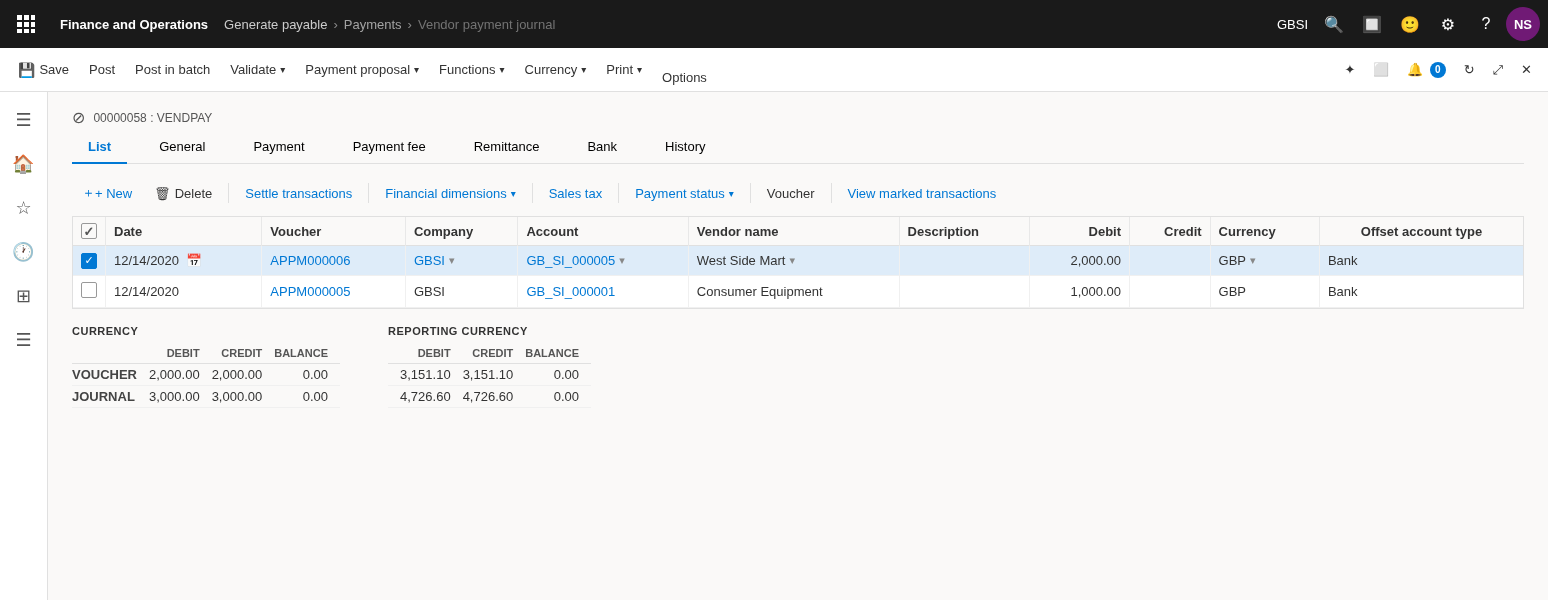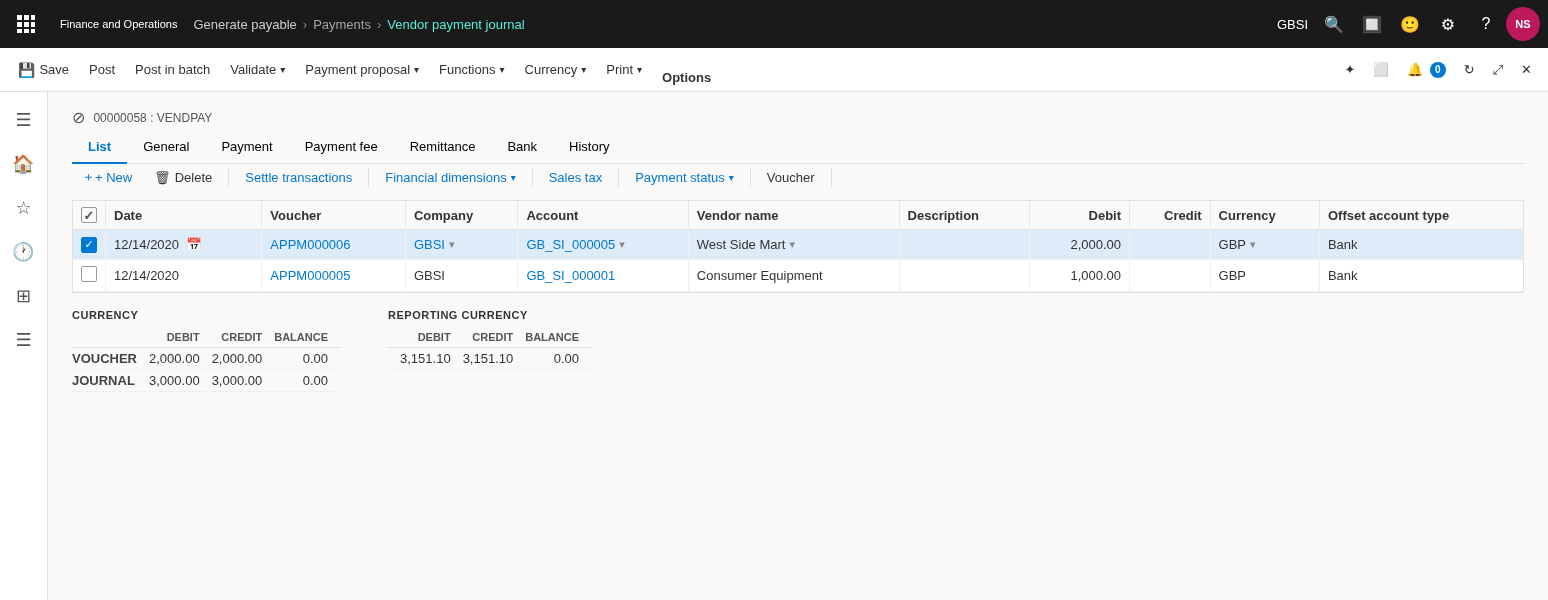--- a/index.html
+++ b/index.html
@@ -5,35 +5,35 @@
     * { box-sizing: border-box; margin: 0; padding: 0; }
     body { font-family: 'Segoe UI', Arial, sans-serif; font-size: 13px; background: #f3f2f1; overflow: hidden; }
 
     
     .top-bar {
       display: flex; align-items: center; background: #1a1a1a; color: #fff;
       height: 48px; padding: 0 8px; gap: 4px;
     }
     .top-bar-grid { display: grid; place-items: center; width: 36px; height: 36px; cursor: pointer; }
     .top-bar-grid svg { fill: #fff; }
-    .top-bar-title { font-size: 11px; font-weight: 400; color: #fff; padding: 0 12px; white-space: nowrap; }
+    .top-bar-title { font-size: 13px; font-weight: 700; color: #fff; padding: 0 12px; white-space: nowrap; }
     .top-bar-breadcrumb { display: flex; align-items: center; gap: 6px; color: #ccc; font-size: 13px; flex: 1; }
     .top-bar-breadcrumb span { color: #ccc; }
     .top-bar-breadcrumb .sep { color: #888; }
     .top-bar-icons { display: flex; align-items: center; gap: 2px; }
     .top-bar-icon-btn {
       display: flex; align-items: center; justify-content: center;
       width: 36px; height: 36px; border-radius: 50%; cursor: pointer; color: #fff;
       font-size: 16px; border: none; background: transparent;
     }
     .top-bar-gbsi { color: #fff; font-size: 13px; padding: 0 6px; }
     .top-bar-avatar {
-      width: 34px; height: 34px; border-radius: 50%; background: #be185d;
+      width: 34px; height: 34px; border-radius: 50%; background: #701a75;
       display: flex; align-items: center; justify-content: center;
-      color: #fff; font-weight: 600; font-size: 11px; cursor: pointer;
+      color: #fff; font-weight: 600; font-size: 13px; cursor: pointer;
     }
 
     
     .cmd-bar {
       display: flex; align-items: center; background: #fff; height: 44px;
       padding: 0 8px; border-bottom: 1px solid #e0e0e0; gap: 0;
     }
     .cmd-btn {
       display: flex; align-items: center; gap: 4px; padding: 0 10px; height: 44px;
       border: none; background: transparent; cursor: pointer; color: #333; font-size: 13px;
@@ -54,21 +54,21 @@
       border-radius: 4px; cursor: pointer; color: #555; border: none; background: transparent; font-size: 18px;
     }
 
     
     .main {
       flex: 1; overflow-y: auto; background: #faf9f8; padding: 0 24px 24px 24px;
     }
     .page-title { font-size: 22px; font-weight: 600; color: #1a1a1a; margin-bottom: 12px; }
 
     
-    .tabs { display: flex; gap: 0; border-bottom: 1px solid #e0e0e0; margin-bottom: 0; }
+    .tabs { display: flex; gap: 16px; border-bottom: 1px solid #e0e0e0; margin-bottom: 16px; }
     .tab {
       padding: 8px 16px; cursor: pointer; font-size: 13px; color: #000000;
       border-bottom: 2px solid transparent; margin-bottom: -1px;
     }
     .tab.active { color: #0078d4; border-bottom: 2px solid #0078d4; font-weight: 600; }
 
     
     .toolbar { display: flex; align-items: center; gap: 2px; margin-bottom: 10px; flex-wrap: wrap; }
     .tool-btn {
       display: flex; align-items: center; gap: 4px; padding: 4px 10px; border: none;
@@ -78,21 +78,21 @@
     .toolbar-sep { width: 1px; height: 20px; background: #e0e0e0; margin: 0 4px; }
 
     
     .table-wrap { border: 1px solid #e0e0e0; background: #fff; overflow-x: auto; }
     table { width: 100%; border-collapse: collapse; font-size: 13px; }
     thead tr { background: #faf9f8; border-bottom: 1px solid #e0e0e0; }
     thead th {
       padding: 6px 8px; text-align: left; font-weight: 600; color: #333;
       white-space: nowrap; border-right: 1px solid #e8e8e8;
     }
-    thead th:last-child { border-right: none; }
+    thead th:last-child { border-right: none; text-align: center; }
     tbody tr { border-bottom: 1px solid #f0f0f0; }
     tbody tr.selected { background: #deecf9; }
     tbody td { padding: 6px 8px; color: #333; white-space: nowrap; border-right: 1px solid #f0f0f0; }
     tbody td:last-child { border-right: none; }
     .check-col { width: 30px; text-align: center; }
     .check-box {
       width: 16px; height: 16px; border: 1px solid #999; border-radius: 2px;
       display: inline-flex; align-items: center; justify-content: center; cursor: pointer;
     }
     .check-box.checked { background: #0078d4; border-color: #0078d4; color: #fff; font-size: 11px; }
@@ -138,21 +138,21 @@
         <rect x="7" y="14" width="5" height="4"></rect>
         <rect x="14" y="14" width="4" height="4"></rect>
     </svg>
   </div>
   <div class="top-bar-title">Finance and Operations</div>
   <div class="top-bar-breadcrumb">
     <span style="cursor:pointer;color:#ccc;">Generate payable</span>
     <span class="sep">›</span>
     <span style="cursor:pointer;color:#a3a3a3;">Payments</span>
     <span class="sep">›</span>
-    <span style="color:#5eead4;">Vendor payment journal</span>
+    <span style="color:#737373;">Vendor payment journal</span>
   </div>
   <div class="top-bar-icons">
     <span class="top-bar-gbsi">GBSI</span>
     <button class="top-bar-icon-btn">🔍</button>
     <button class="top-bar-icon-btn">🔲</button>
     <button class="top-bar-icon-btn">🙂</button>
     <button class="top-bar-icon-btn">⚙</button>
     <button class="top-bar-icon-btn">?</button>
     <div class="top-bar-avatar">NS</div>
   </div>
@@ -182,21 +182,21 @@
     <span style="font-size:10px;">▾</span>
   </button>
   <button class="cmd-btn">
     <span>Currency</span>
     <span style="font-size:10px;">▾</span>
   </button>
   <button class="cmd-btn">
     <span>Print</span>
     <span style="font-size:10px;">▾</span>
   </button>
-  <button class="cmd-btn" style="font-weight:700;margin-top:16px;">
+  <button class="cmd-btn" style="font-weight:400;margin-top:16px;">
     <span>Options</span>
   </button>
   <div class="cmd-bar-right">
     <button class="cmd-btn">✦</button>
     <button class="cmd-btn">⬜</button>
     <button class="cmd-btn">
       🔔 <span class="blue-badge">0</span>
     </button>
     <button class="cmd-btn">↻</button>
     <button class="cmd-btn">⤢</button>
@@ -258,20 +258,23 @@
       <div class="toolbar-sep"></div>
       <button class="tool-btn">
         <span>Payment status</span>
         <span style="font-size:10px;">▾</span>
       </button>
       <div class="toolbar-sep"></div>
       <button class="tool-btn black">
         <span>Voucher</span>
       </button>
       <div class="toolbar-sep"></div>
+      <button class="tool-btn">
+        <span>View marked transactions</span>
+      </button>
     </div>
 
     <div class="table-wrap">
       <table>
         <thead>
           <tr>
             <th class="check-col">
               <div class="check-box">
                 <span style="color:#555;">✓</span>
               </div>
@@ -398,20 +401,26 @@
                 <th>BALANCE</th>
               </tr>
             </thead>
             <tbody>
               <tr>
                 <td></td>
                 <td>3,151.10</td>
                 <td>3,151.10</td>
                 <td>0.00</td>
               </tr>
+              <tr>
+                <td></td>
+                <td>4,726.60</td>
+                <td>4,726.60</td>
+                <td>0.00</td>
+              </tr>
             </tbody>
           </table>
         </div>
       </div>
     </div>
 
   </div>
 </div>
 
 </body></html>

